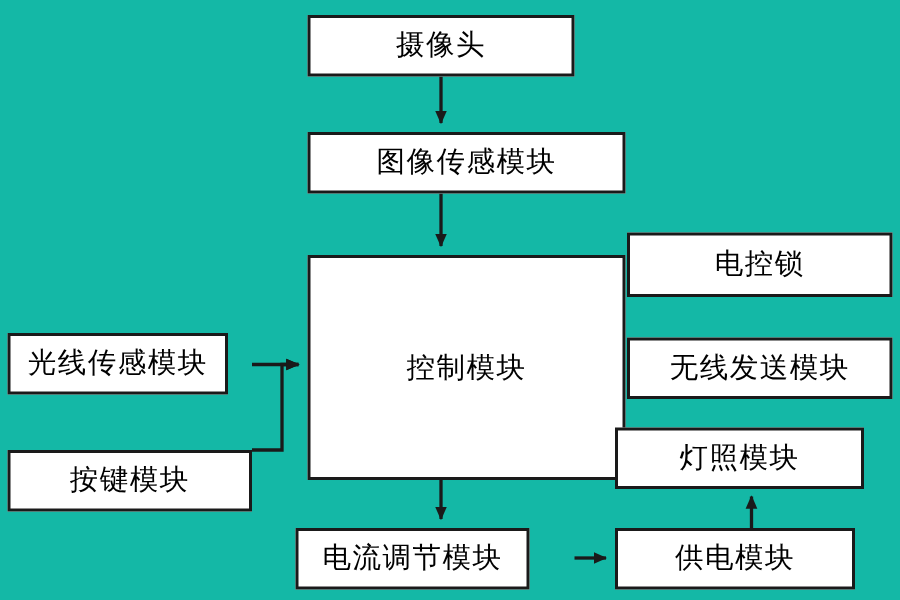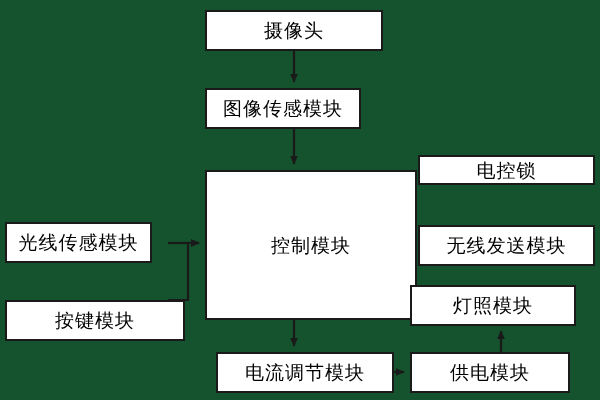--- a/index.html
+++ b/index.html
@@ -7,21 +7,21 @@
     padding: 0;
     background: #ffffff;
   }
   body {
     font-family: "Liberation Sans", "DejaVu Sans", sans-serif;
   }
   #diagram-root {
     position: relative;
     width: 600px;
     height: 400px;
-    background: #14532d;
+    background: #14b8a6;
     overflow: hidden;
   }
   #edge-layer {
     position: absolute;
     left: 0;
     top: 0;
     width: 600px;
     height: 400px;
   }
   .node {
@@ -64,42 +64,42 @@
         <path d="M294,320 L294,346" marker-end="url(#arrow-head)"></path>
         <path d="M383,372 L404,372" marker-end="url(#arrow-head)"></path>
         <path d="M501,352 L501,331" marker-end="url(#arrow-head)"></path>
       </g>
   </svg>
 
   <div id="node-group">
       <div class="node" style="left: 205px; top: 10px; width: 178px; height: 41px; border-color: rgb(26, 26, 26);">
         <span class="node-label" style="color: rgb(0, 0, 0);">摄像头</span>
       </div>
-      <div class="node" style="left: 205px; top: 88px; width: 156px; height: 41px; border-color: rgb(26, 26, 26);">
+      <div class="node" style="left: 205px; top: 88px; width: 212px; height: 41px; border-color: rgb(26, 26, 26);">
         <span class="node-label" style="color: rgb(0, 0, 0);">图像传感模块</span>
       </div>
       <div class="node" style="left: 205px; top: 170px; width: 212px; height: 150px; border-color: rgb(26, 26, 26);">
         <span class="node-label" style="color: rgb(0, 0, 0);">控制模块</span>
       </div>
       <div class="node" style="left: 5px; top: 222px; width: 147px; height: 41px; border-color: rgb(26, 26, 26);">
         <span class="node-label" style="color: rgb(0, 0, 0);">光线传感模块</span>
       </div>
-      <div class="node" style="left: 5px; top: 300px; width: 180px; height: 41px; border-color: rgb(26, 26, 26);">
+      <div class="node" style="left: 5px; top: 300px; width: 163px; height: 41px; border-color: rgb(26, 26, 26);">
         <span class="node-label" style="color: rgb(0, 0, 0);">按键模块</span>
       </div>
-      <div class="node" style="left: 418px; top: 155px; width: 177px; height: 30px; border-color: rgb(26, 26, 26);">
+      <div class="node" style="left: 418px; top: 155px; width: 177px; height: 43px; border-color: rgb(26, 26, 26);">
         <span class="node-label" style="color: rgb(0, 0, 0);">电控锁</span>
       </div>
       <div class="node" style="left: 418px; top: 225px; width: 177px; height: 41px; border-color: rgb(26, 26, 26);">
         <span class="node-label" style="color: rgb(0, 0, 0);">无线发送模块</span>
       </div>
       <div class="node" style="left: 410px; top: 285px; width: 166px; height: 41px; border-color: rgb(26, 26, 26);">
         <span class="node-label" style="color: rgb(0, 0, 0);">灯照模块</span>
       </div>
       <div class="node" style="left: 410px; top: 352px; width: 160px; height: 41px; border-color: rgb(26, 26, 26);">
         <span class="node-label" style="color: rgb(0, 0, 0);">供电模块</span>
       </div>
-      <div class="node" style="left: 216px; top: 352px; width: 178px; height: 41px; border-color: rgb(26, 26, 26);">
+      <div class="node" style="left: 197px; top: 352px; width: 156px; height: 41px; border-color: rgb(26, 26, 26);">
         <span class="node-label" style="color: rgb(0, 0, 0);">电流调节模块</span>
       </div>
     </div>
 
 </div>
 
 </body></html>

